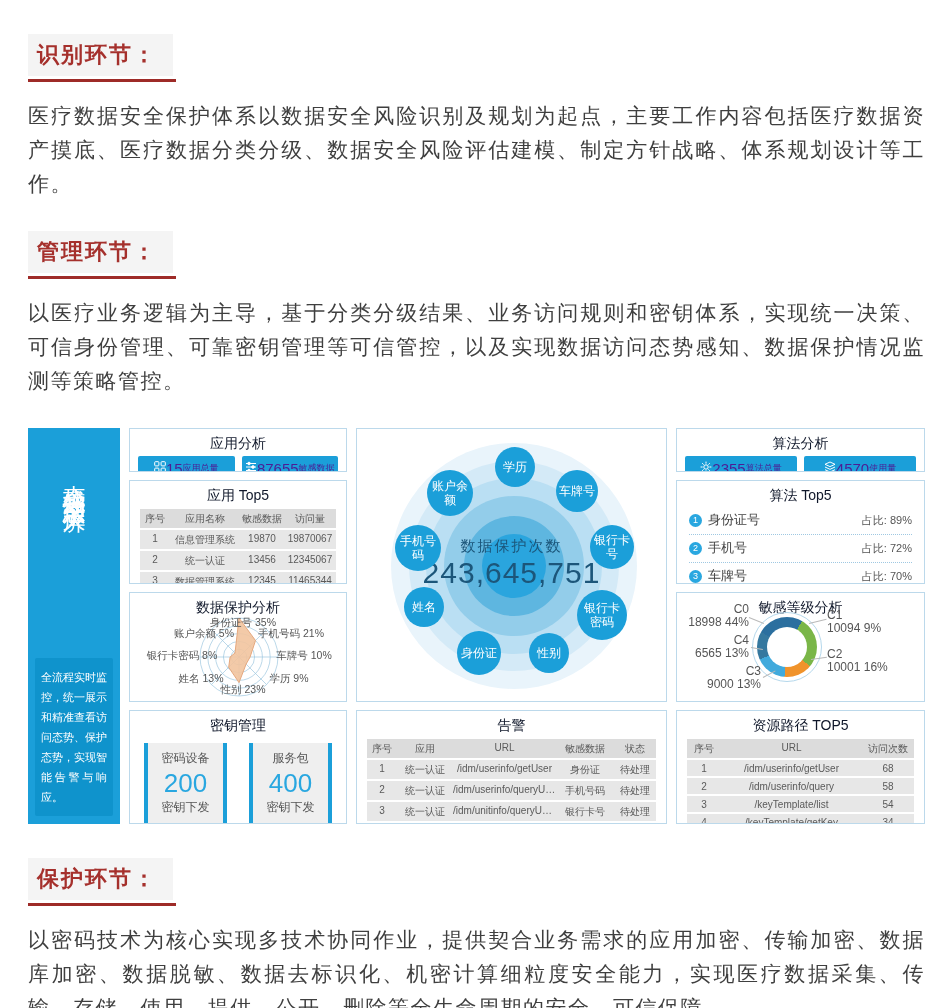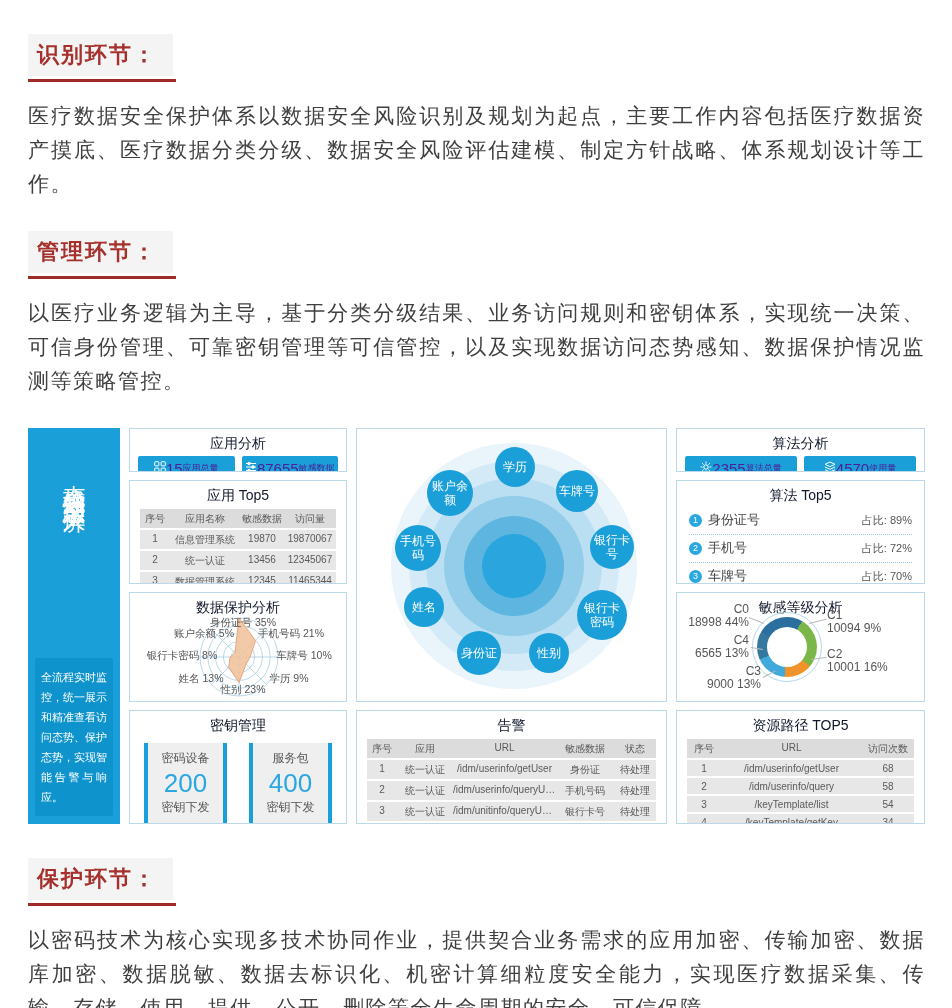--- a/index.html
+++ b/index.html
@@ -300,20 +300,24 @@
 
     <div class="col col-m">
 
       <div class="panel main-viz">
         <div class="ring ring1"></div>
         <div class="ring ring2"></div>
         <div class="ring ring3"></div>
         <div class="ring ring4"></div>
         <div class="ring ring5"></div>
         <div class="ring ring6"></div>
+        <div class="core">
+          <div class="bl">数据保护次数</div>
+          <div class="bv">243,645,751</div>
+        </div>
         <div class="bubbles">
 
         <div class="bubble">学历</div>
             <div class="bubble">车牌号</div>
             <div class="bubble">银行卡号</div>
             <div class="bubble">银行卡密码</div>
             <div class="bubble">性别</div>
             <div class="bubble">身份证</div>
             <div class="bubble">姓名</div>
             <div class="bubble">手机号码</div>

